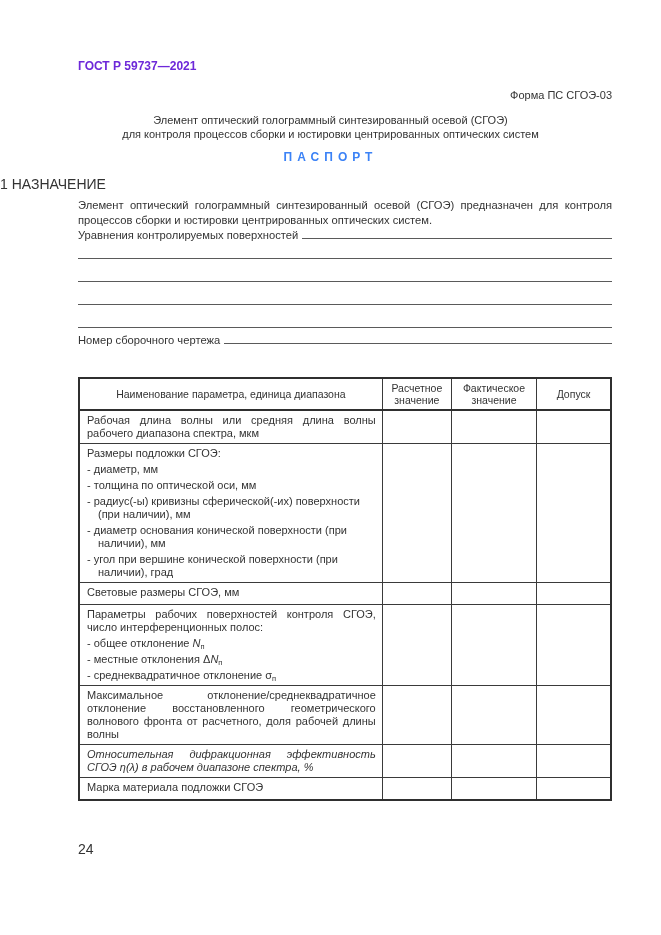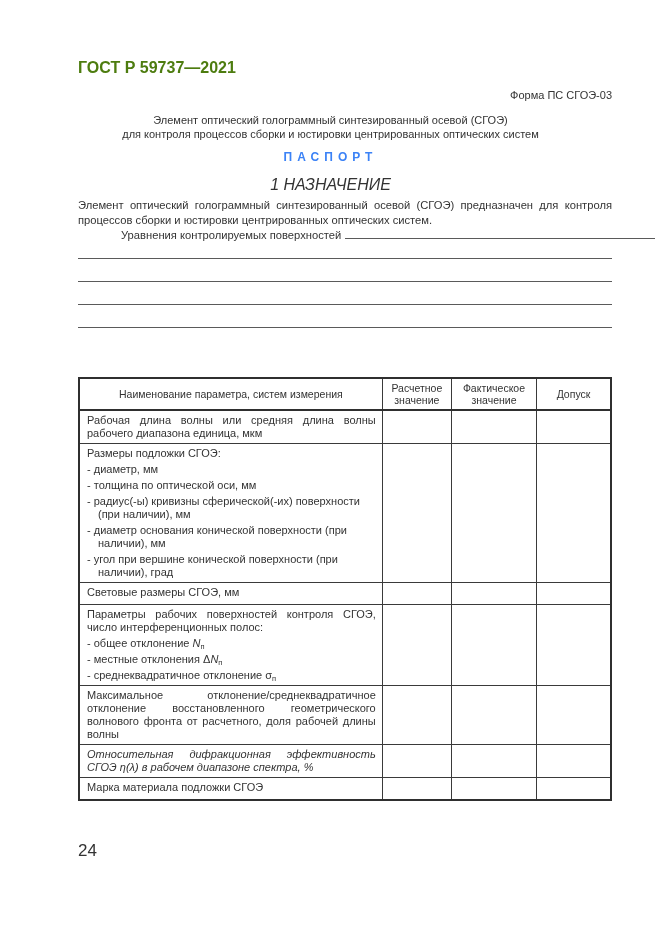--- a/index.html
+++ b/index.html
@@ -8,50 +8,50 @@
     position: relative;
     width: 661px;
     height: 935px;
     background: #ffffff;
     font-family: "Liberation Sans", "DejaVu Sans", sans-serif;
     color: #333333;
     overflow: hidden;
   }
   .doc-number {
     position: absolute; top: 59px; left: 78px;
-    font-size: 16px; font-weight: bold; color: #4d7c0f;
+    font-size: 12px; font-weight: bold; color: #6d28d9;
   }
   .form-code {
     position: absolute; top: 89px; left: 0; right: 49px;
     text-align: right; font-size: 11px;
   }
   .doc-title {
     position: absolute; top: 114px; left: 0; width: 100%;
     text-align: center; font-size: 11px; line-height: 13.5px;
   }
   .passport-heading {
     position: absolute; top: 150px; left: 0; width: 100%;
     text-align: center; font-size: 12px; font-weight: bold;
     letter-spacing: 5px; color: #3b82f6;
   }
   .section-heading {
     position: absolute; left: 0; width: 100%;
-    text-align: center; font-size: 16px; font-style: italic;
+    font-size: 14px;
   }
   #sec1-heading { top: 176px; }
   #sec2-heading { top: 357px; }
   .body-par {
     position: absolute; top: 198px; left: 78px; width: 534px;
     font-size: 11.2px; line-height: 15px; text-align: justify;
   }
   .fill-line {
     position: absolute; left: 78px; width: 534px; height: 15px;
     display: flex; align-items: baseline; font-size: 11.2px;
   }
-  #equations-line { top: 226px; margin-left: 43px; }
+  #equations-line { top: 226px; }
   #drawing-line { top: 331px; }
   .fill-line .label { white-space: nowrap; }
   .underline-fill {
     flex: 1; margin-left: 4px; height: 13px;
     border-bottom: 1px solid #5a5a5a;
   }
   #blank-lines { position: absolute; top: 236px; left: 78px; width: 534px; }
   .blank-line { height: 23px; border-bottom: 1px solid #5a5a5a; }
   table.params {
     position: absolute; top: 377px; left: 78px; width: 534px;
@@ -78,21 +78,21 @@
   sub { font-size: 7.5px; line-height: 0; vertical-align: -2px; }
   i { font-style: italic; }
   tbody tr:nth-child(1) td { height: 33px; }
   tbody tr:nth-child(2) td { height: 107px; margin-top: 25px; }
   tbody tr:nth-child(3) td { height: 22px; }
   tbody tr:nth-child(4) td { height: 72px; }
   tbody tr:nth-child(5) td { height: 45px; }
   tbody tr:nth-child(6) td { height: 32px; font-style: italic; }
   tbody tr:nth-child(7) td { height: 22px; margin-top: 24px; }
   .page-number {
-    position: absolute; top: 841px; left: 78px; font-size: 17px;
+    position: absolute; top: 841px; left: 78px; font-size: 14px;
   }
 </style>
 </head>
 <body>
 
 <div class="page">
 
   <div class="doc-number">ГОСТ Р 59737—2021</div>
 
   <div class="form-code">Форма ПС СГОЭ-03</div>
@@ -113,41 +113,45 @@
     <span class="underline-fill"></span>
   </div>
 
   <div id="blank-lines">
       <div class="blank-line"></div>
       <div class="blank-line"></div>
       <div class="blank-line"></div>
       <div class="blank-line"></div>
     </div>
 
+  <div class="fill-line" id="drawing-line">
+    <span class="label">Номер сборочного чертежа</span>
+    <span class="underline-fill"></span>
+  </div>
 
 
   <table class="params">
     <colgroup>
       <col style="width:57%">
       <col style="width:13%">
       <col style="width:16%">
       <col style="width:14%">
     </colgroup>
     <thead>
       <tr id="table-head-row">
-          <th>Наименование параметра, систем измерения</th>
+          <th>Наименование параметра, единица диапазона</th>
           <th>Расчетное значение</th>
           <th>Фактическое значение</th>
           <th>Допуск</th>
         </tr>
     </thead>
     <tbody id="table-body">
         <tr>
           <td class="param">
-            <div class="cell-line plain">Рабочая длина волны или средняя длина волны рабочего диапазона единица, мкм</div>
+            <div class="cell-line plain">Рабочая длина волны или средняя длина волны рабочего диапазона спектра, мкм</div>
           </td>
           <td class="value"></td>
           <td class="value"></td>
           <td class="value"></td>
         </tr>
         <tr>
           <td class="param">
             <div class="cell-line plain">Размеры подложки СГОЭ:</div>
             <div class="cell-line bullet">- диаметр, мм</div>
             <div class="cell-line bullet">- толщина по оптической оси, мм</div>

